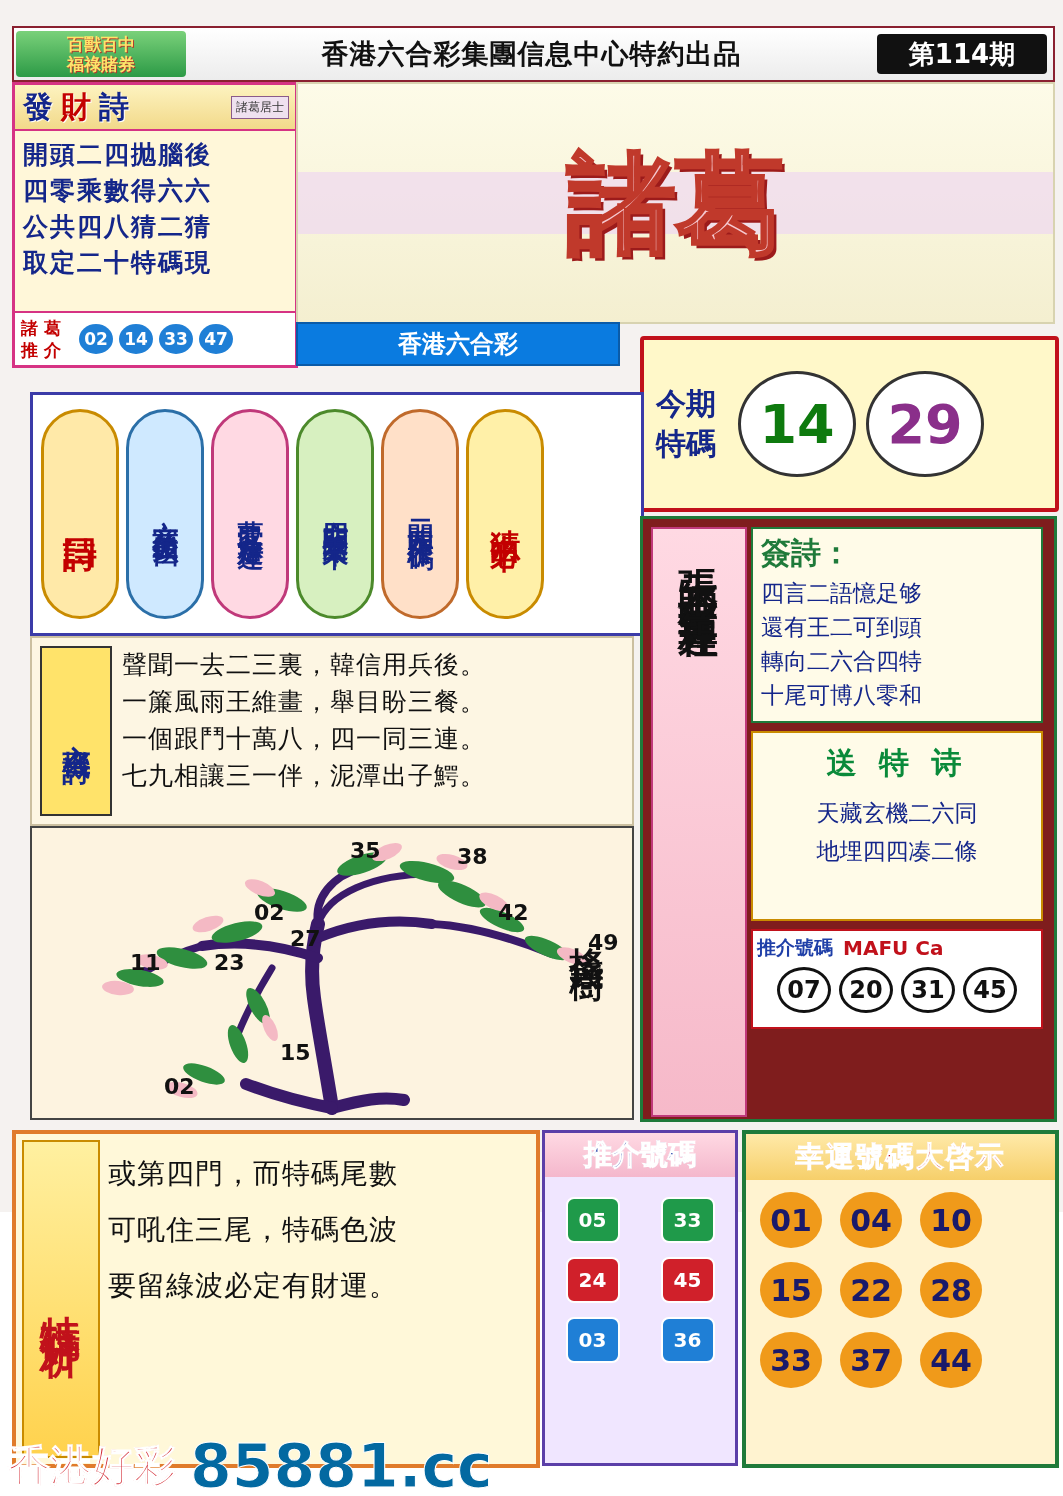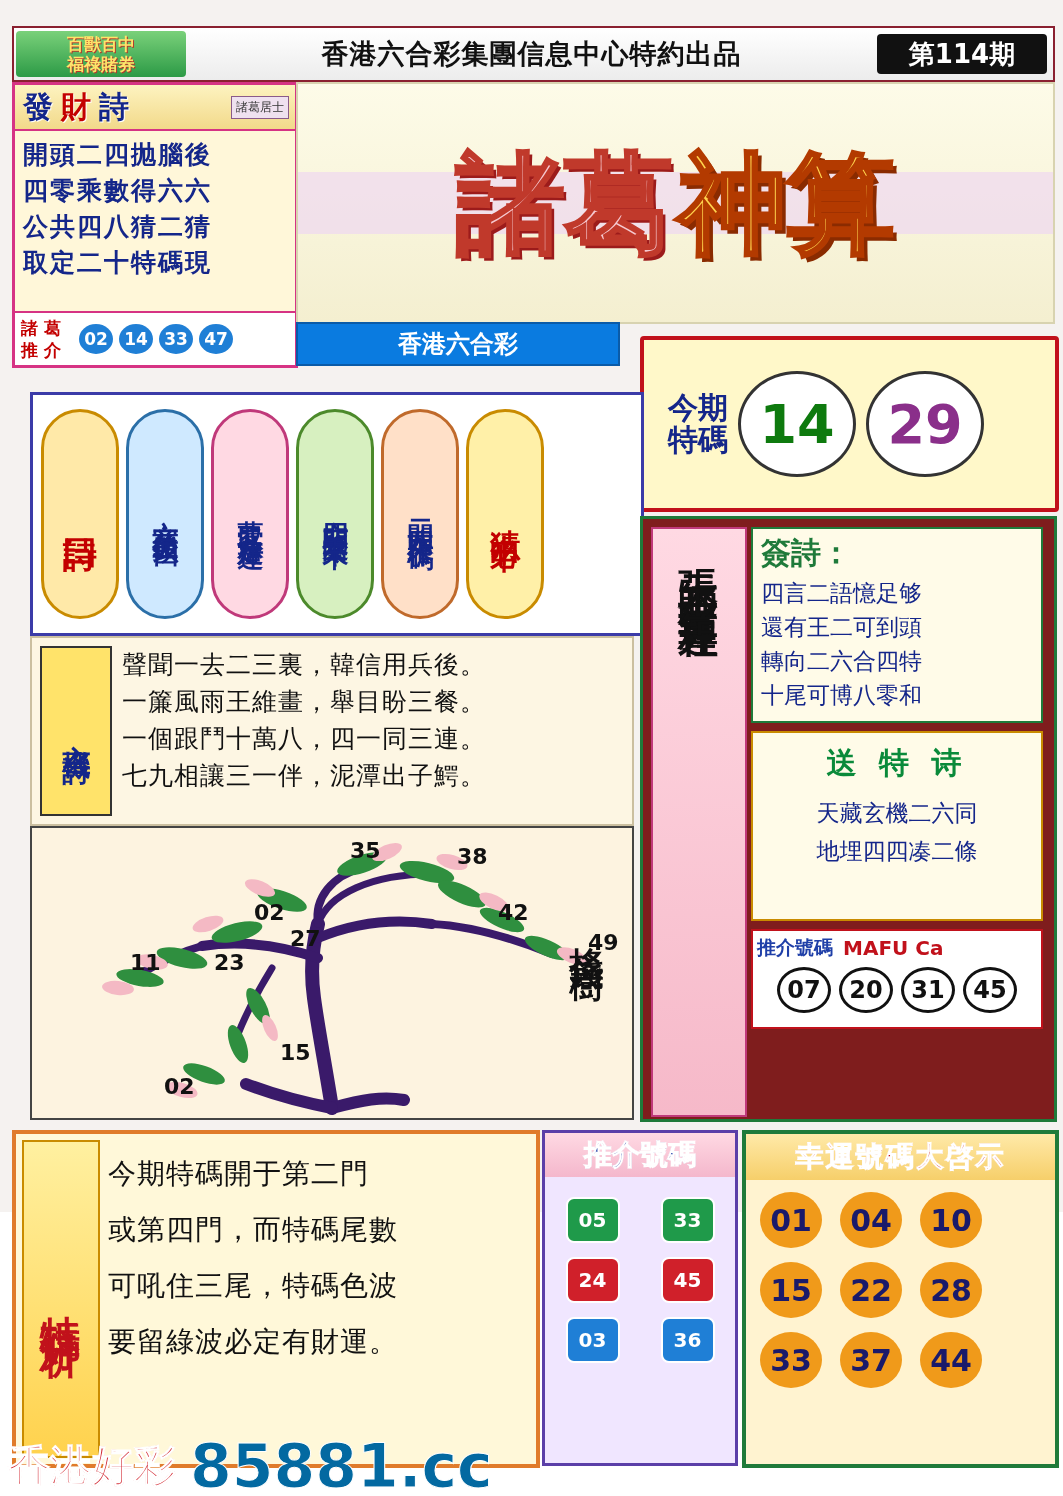--- a/index.html
+++ b/index.html
@@ -63,21 +63,21 @@
      font-size:132px;}
   .hk-band{position:absolute;left:296px;top:322px;width:320px;height:40px;
      background:#0a7be0;border:2px solid #0a5ba8;display:flex;
      align-items:center;justify-content:center;color:#fff;font-size:24px;
      font-weight:bold;}
   
   .today{position:absolute;left:640px;top:336px;width:411px;height:168px;
      background:#fff8c9;border:4px solid #c1111b;border-radius:4px;display:flex;
      align-items:center;}
   .today-lbl{width:72px;margin-left:12px;font-size:30px;font-weight:bold;
-     color:#14268a;line-height:32px;text-align:right;}
+     color:#14268a;line-height:40px;text-align:left;}
   .big-ball{width:112px;height:100px;border-radius:50%;background:#fff;
      border:3px solid #333;display:flex;align-items:center;justify-content:center;
      font-size:54px;font-weight:bold;color:#0e7a0e;margin-left:10px;}
   .big-ball.p{color:#8a2f8a;}
   
   .capsules{position:absolute;left:30px;top:392px;width:600px;height:238px;
      background:#fff;border:3px solid #3b3ba8;display:flex;
      align-items:center;padding-left:8px;gap:7px;}
   .cap{width:78px;height:210px;border-radius:40px;border:3px solid #333;
      display:flex;align-items:center;justify-content:center;
@@ -211,21 +211,20 @@
         <div class="ball-s">33</div>
         <div class="ball-s">47</div>
       </div>
     </div>
   </div>
 
   <div class="bigtitle">
     <div class="bt-band"></div>
     <div class="bt-text">
       <span class="bt-a">諸葛</span>
-      <span class="bt-b">神算</span>
     </div>
   </div>
   <div class="hk-band">香港六合彩</div>
 
   <div class="today">
     <div class="today-lbl">今期特碼</div>
     <div class="big-ball">14</div>
     <div class="big-ball p">29</div>
   </div>
 
@@ -326,21 +325,20 @@
         <div class="ball-o">20</div>
         <div class="ball-o">31</div>
         <div class="ball-o">45</div>
       </div>
     </div>
   </div>
 
   <div class="analysis">
     <div class="an-lbl">特碼分析</div>
     <div class="an-text">
-      <div>今期特碼開于第二門</div>
       <div>或第四門，而特碼尾數</div>
       <div>可吼住三尾，特碼色波</div>
       <div>要留綠波必定有財運。</div>
     </div>
   </div>
 
   <div class="recbox">
     <div class="rec-hd">推介號碼</div>
     <div class="rec-rows">
       <div class="rec-row">

